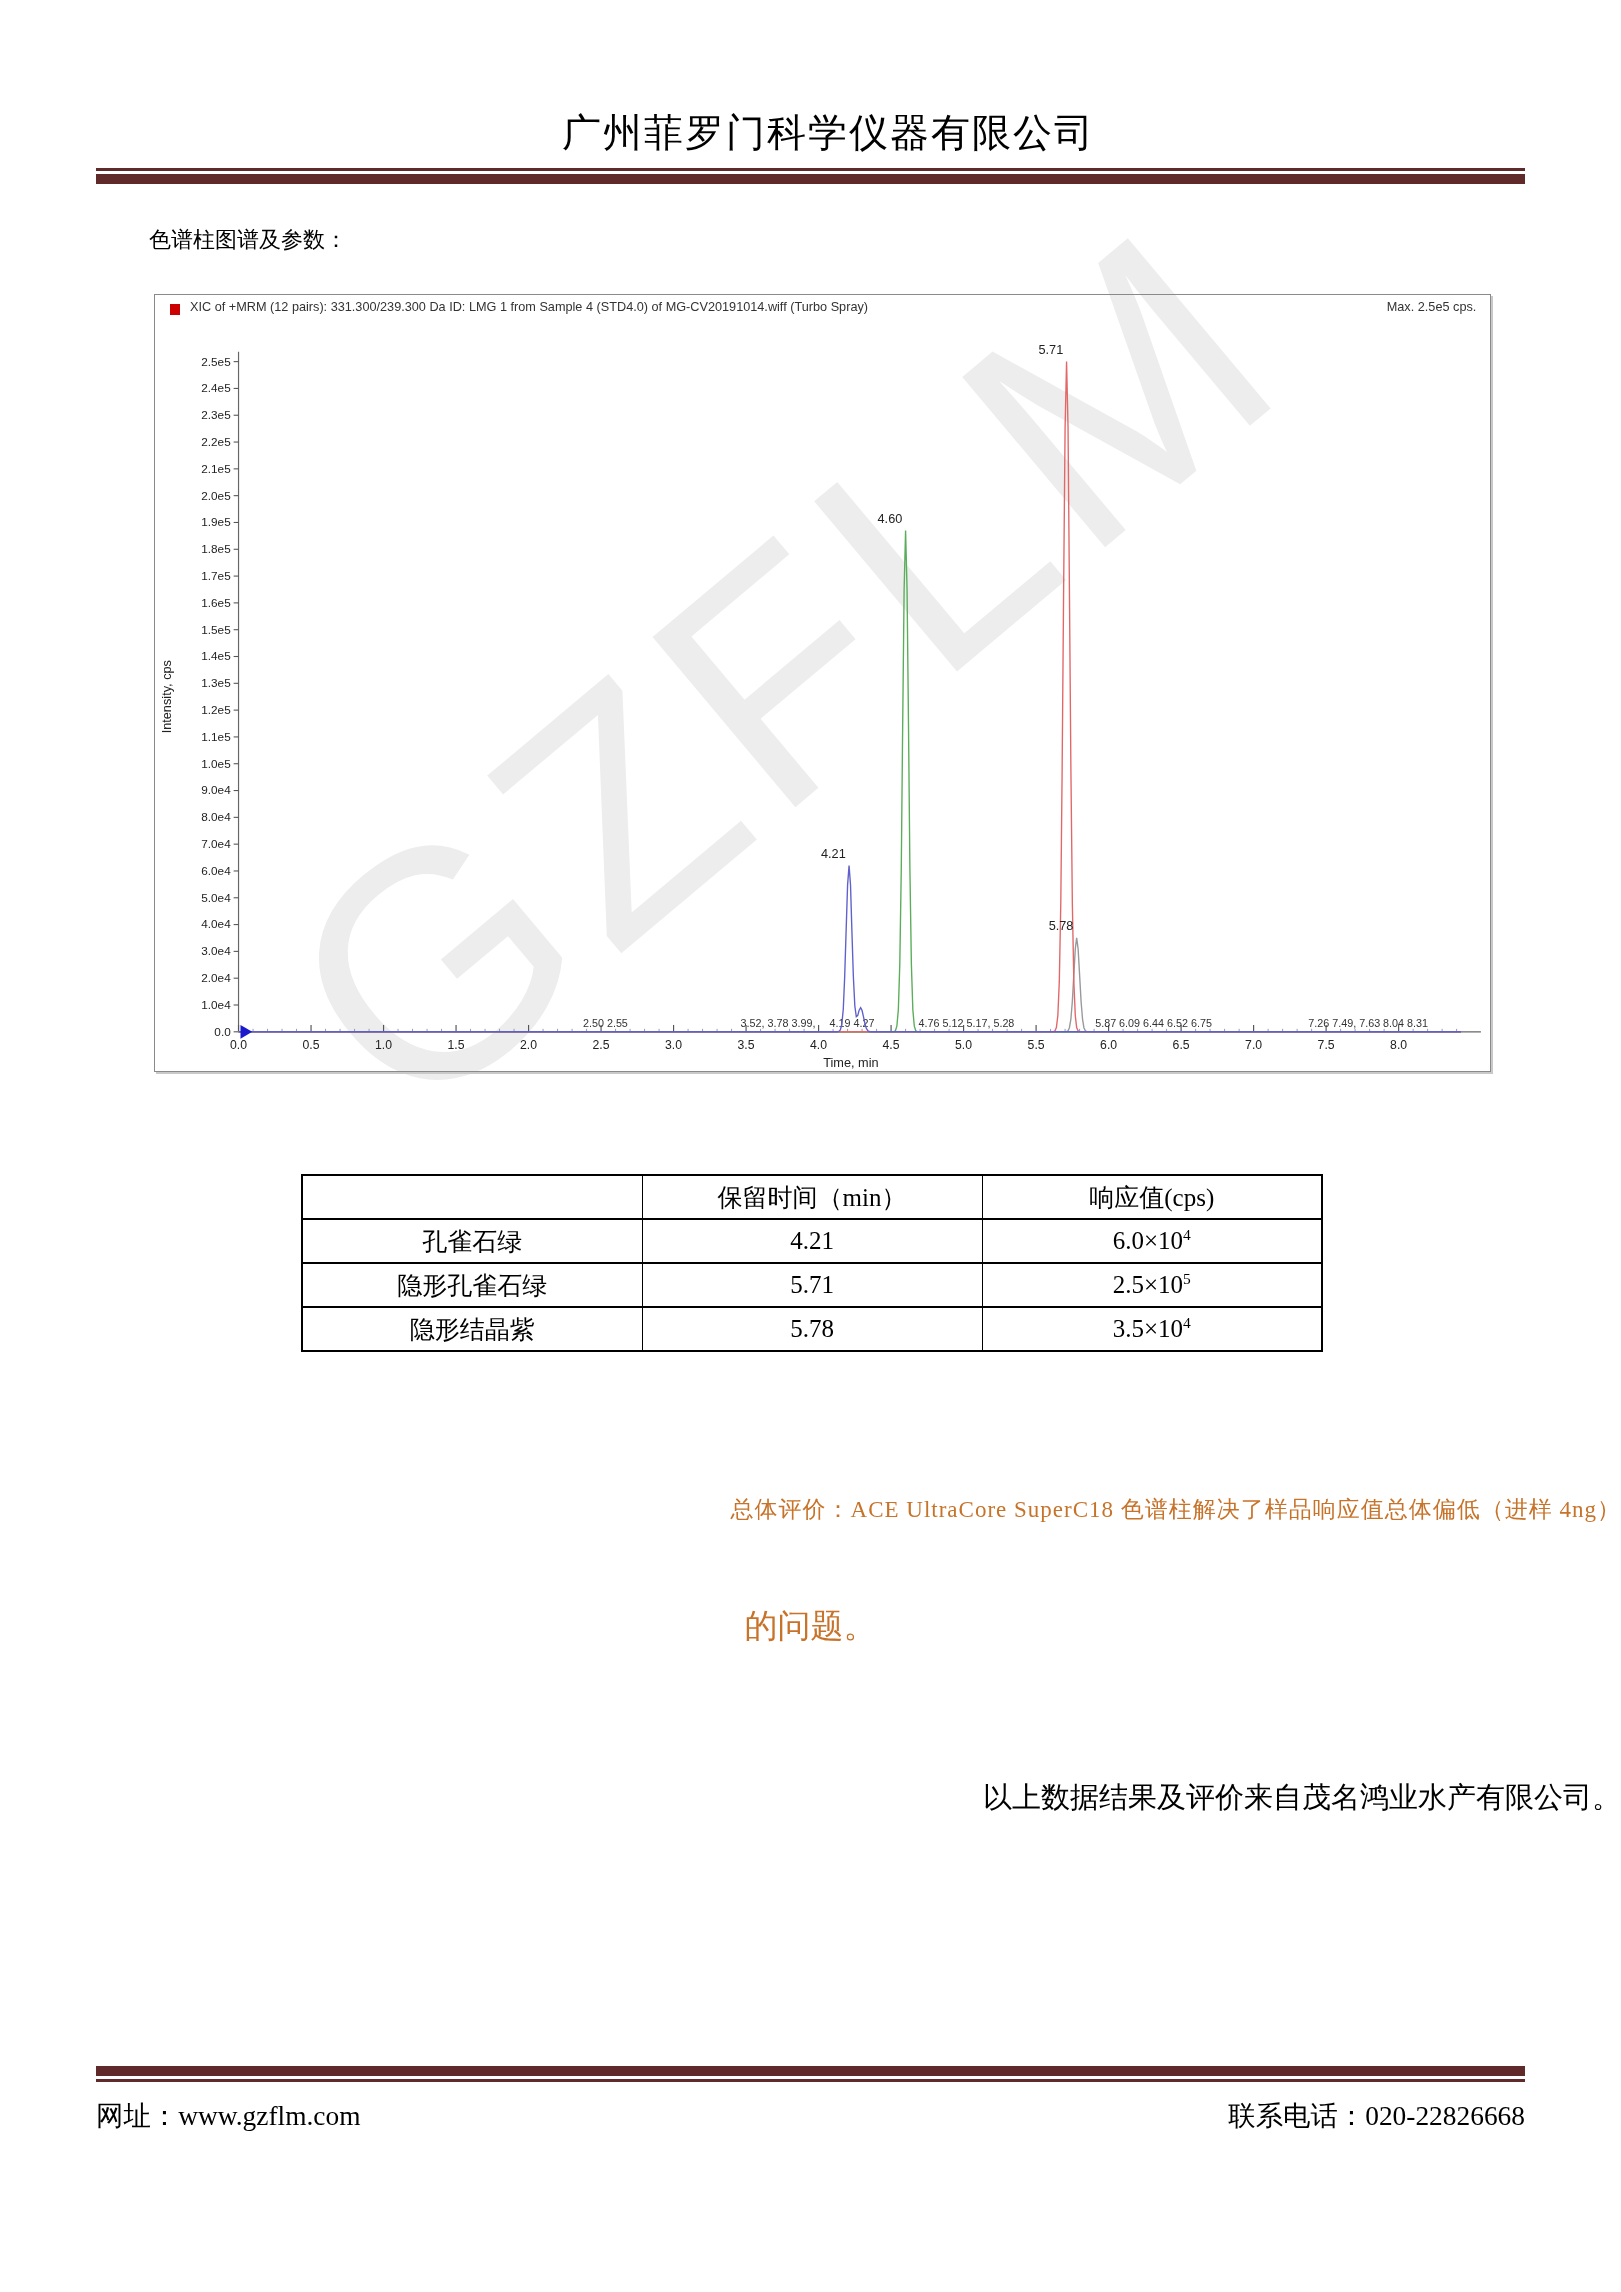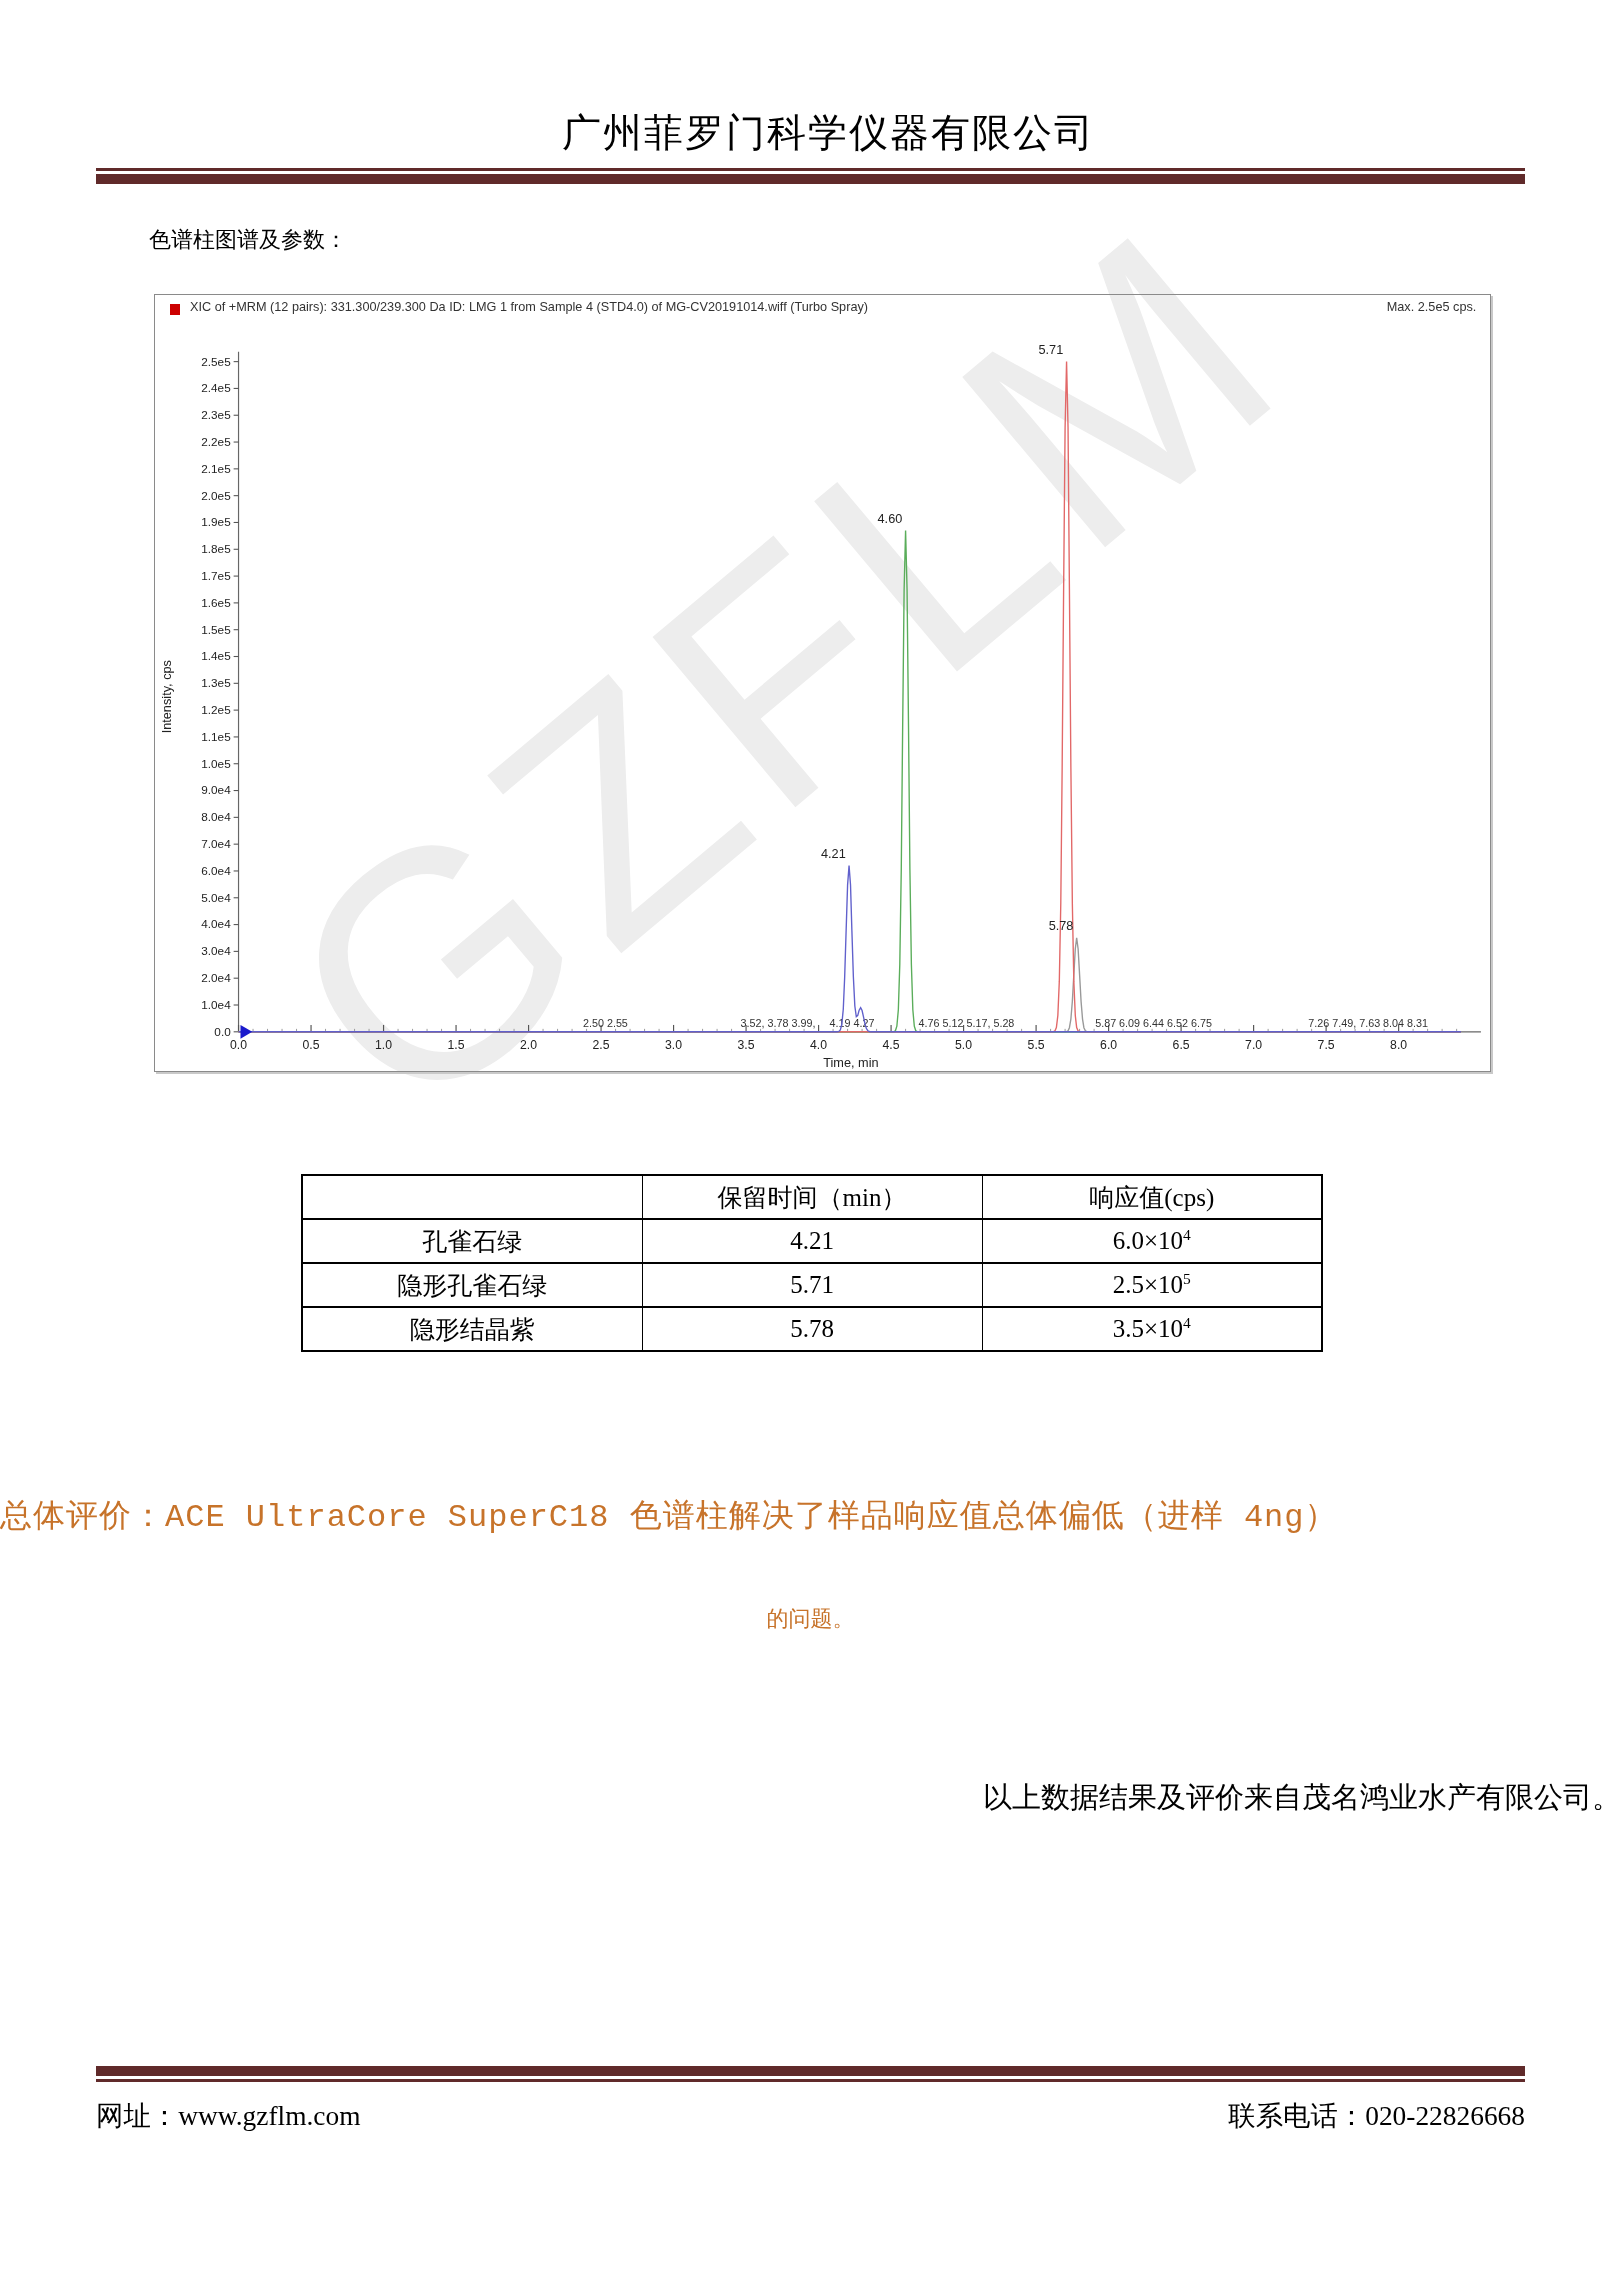--- a/index.html
+++ b/index.html
@@ -23,24 +23,24 @@
   .chart-max{position:absolute;right:13.7px;top:4.9px;font-size:12.7px;color:#333;
         font-family:"Liberation Sans","DejaVu Sans",sans-serif;}
   #plot-svg{position:absolute;left:0;top:0;}
   .results-table{position:absolute;left:301px;top:1174px;width:1022px;border-collapse:collapse;
         table-layout:fixed;}
   .results-table th,.results-table td{border:2px solid #000;border-left-width:1px;border-right-width:1px;
         height:42px;text-align:center;font-size:25px;font-weight:normal;padding:0;}
   .results-table th:first-child,.results-table td:first-child{border-left-width:2px;}
   .results-table th:last-child,.results-table td:last-child{border-right-width:2px;}
   .results-table sup{font-size:0.62em;}
-  .eval-line1{position:absolute;left:0;top:1494px;width:100%;text-align:left;
-        font-size:32px;letter-spacing:1px;color:var(--orange);font-family:Liberation Mono, monospace;}
+  .eval-line1{position:absolute;left:0;top:1494px;width:100%;text-align:right;
+        font-size:23px;letter-spacing:1px;color:var(--orange);}
   .eval-line2{position:absolute;left:0;top:1604px;width:100%;text-align:center;
-        font-size:22px;color:var(--orange);}
+        font-size:33px;color:var(--orange);}
   .source-note{position:absolute;left:0;top:1778px;width:100%;text-align:right;font-size:29px;}
   .rule-bottom{position:absolute;left:96px;top:2066px;width:1429px;}
   .rule-bottom .thick{height:9.8px;background:var(--maroon);}
   .rule-bottom .thin{height:2.9px;background:var(--maroon);margin-top:2.9px;}
   .footer-row{position:absolute;left:96px;top:2098px;width:1429px;display:flex;
         justify-content:space-between;font-size:27.4px;}
 </style>
 </head>
 <body>
 

